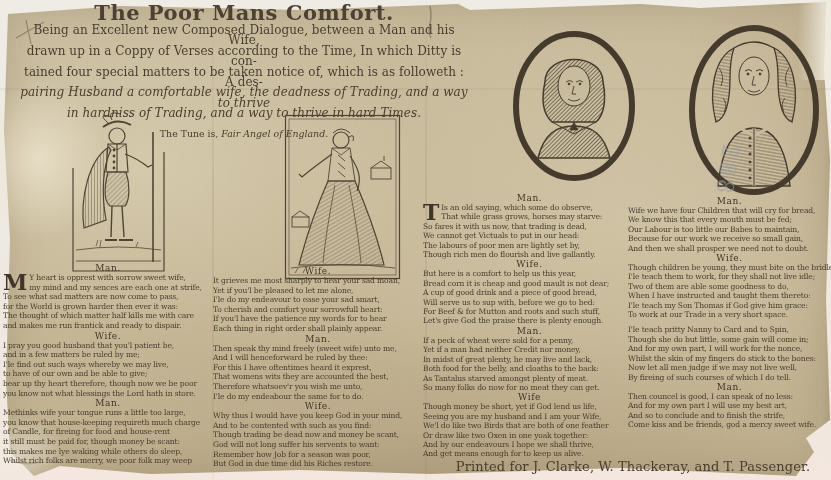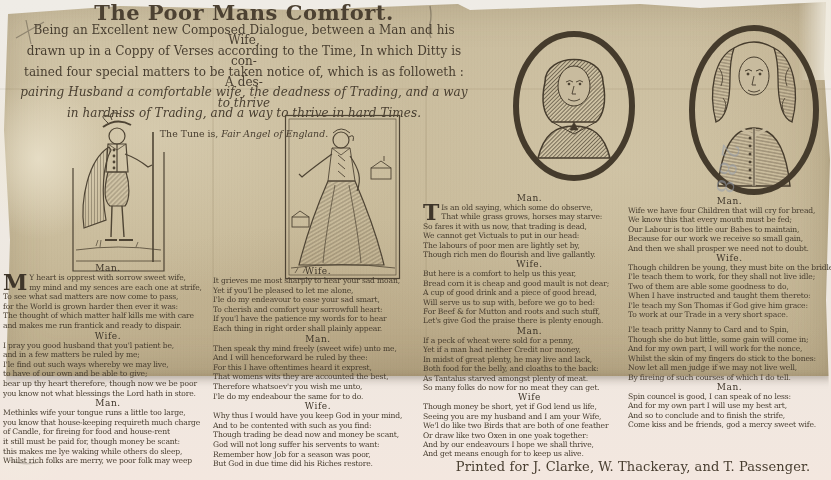--- a/index.html
+++ b/index.html
@@ -1,21 +1,21 @@
 <!DOCTYPE html>
 <html><head>
 <meta charset="utf-8">
 <style>
   html,body{margin:0;padding:0;}
   body{
     width:831px;height:480px;overflow:hidden;
     background:linear-gradient(180deg,#efece6 0%,#eee8e1 60%,#f3e7df 100%);
     font-family:"DejaVu Serif", serif;
   }
-  .stage{position:relative;width:831px;height:376px;}
+  .stage{position:relative;width:831px;height:480px;}
   .paper{
     position:absolute;inset:0;
     clip-path:polygon(8px 14px,120px 6px,300px 10px,458px 4px,470px 10px,640px 4px,700px 8px,826px 2px,824px 70px,830px 160px,826px 300px,830px 420px,806px 438px,814px 452px,796px 476px,620px 468px,430px 474px,300px 470px,150px 474px,60px 466px,34px 476px,10px 452px,6px 380px,10px 240px,4px 130px);
     background:
       radial-gradient(ellipse 380px 240px at 18% 35%, rgba(245,238,216,0.30), transparent 70%),
       radial-gradient(ellipse 500px 300px at 75% 45%, rgba(250,244,224,0.18), transparent 70%),
       radial-gradient(ellipse 600px 200px at 50% 95%, rgba(140,115,80,0.18), transparent 70%),
       radial-gradient(ellipse 200px 300px at 99% 20%, rgba(150,125,90,0.12), transparent 70%),
       repeating-linear-gradient(90deg, rgba(120,100,70,0.025) 0 1px, transparent 1px 3px),
       linear-gradient(175deg,#cabd9f 0%,#c6b897 55%,#bfb08f 100%);
@@ -294,21 +294,21 @@
       <div class="vline">I'le teach my Son Thomas if God give him grace:</div>
       <div class="vline">To work at our Trade in a very short space.</div>
       <div class="stanza-gap"></div>
       <div class="vline">I'le teach pritty Nanny to Card and to Spin,</div>
       <div class="vline">Though she do but little, some gain will come in;</div>
       <div class="vline">And for my own part, I will work for the nonce,</div>
       <div class="vline">Whilst the skin of my fingers do stick to the bones:</div>
       <div class="vline">Now let all men judge if we may not live well,</div>
       <div class="vline">By fireing of such courses of which I do tell.</div>
       <div class="speaker">Man.</div>
-      <div class="vline">Spin councel is good, I can speak of no less:</div>
+      <div class="vline">Then councel is good, I can speak of no less:</div>
       <div class="vline">And for my own part I will use my best art,</div>
       <div class="vline">And so to conclude and to finish the strife,</div>
       <div class="vline">Come kiss and be friends, god a mercy sweet wife.</div>
     </div>
 
   <div class="imprint">Printed for J. Clarke, W. Thackeray, and T. Passenger.</div>
   <div class="margin-num">288</div>
 
   <svg class="ink-overlay" width="831" height="480">
     <g stroke="#5a5244" fill="none" opacity="0.5">

